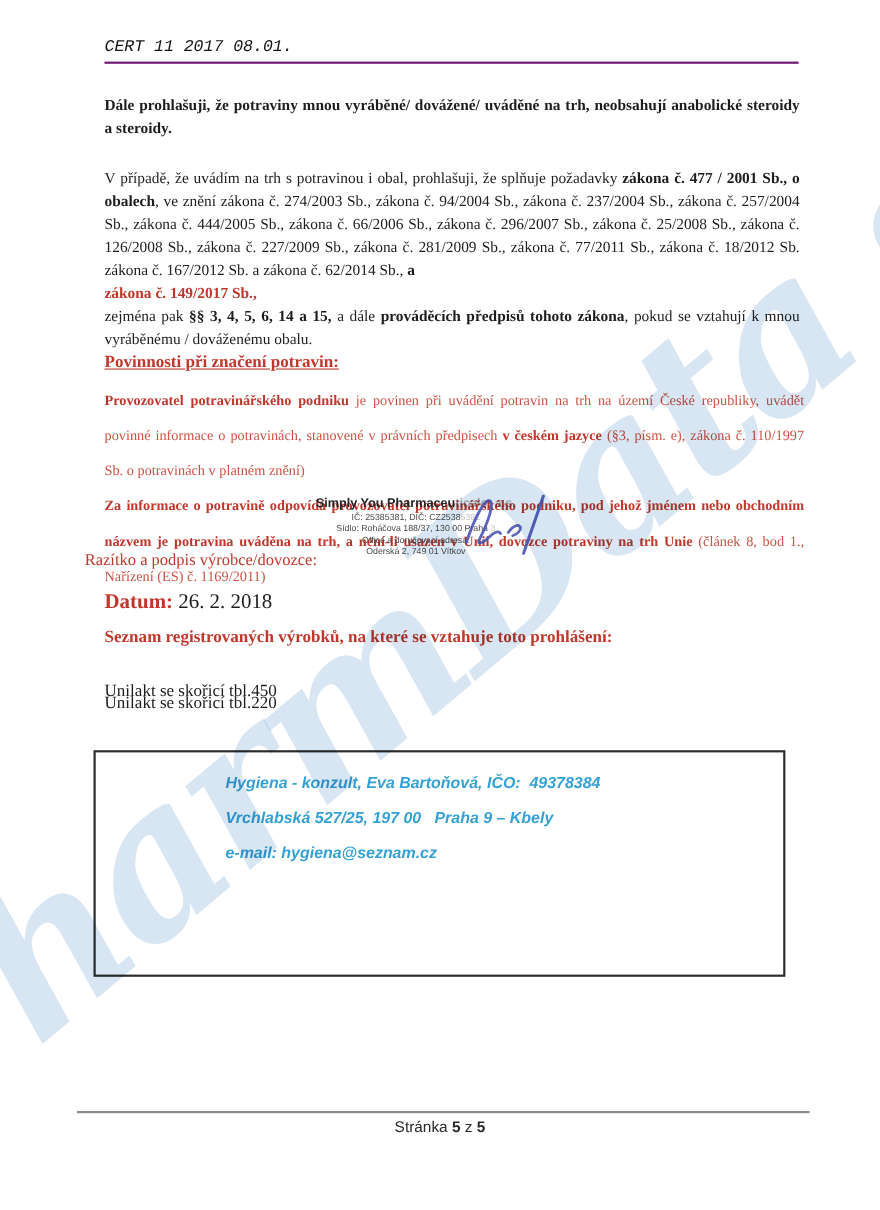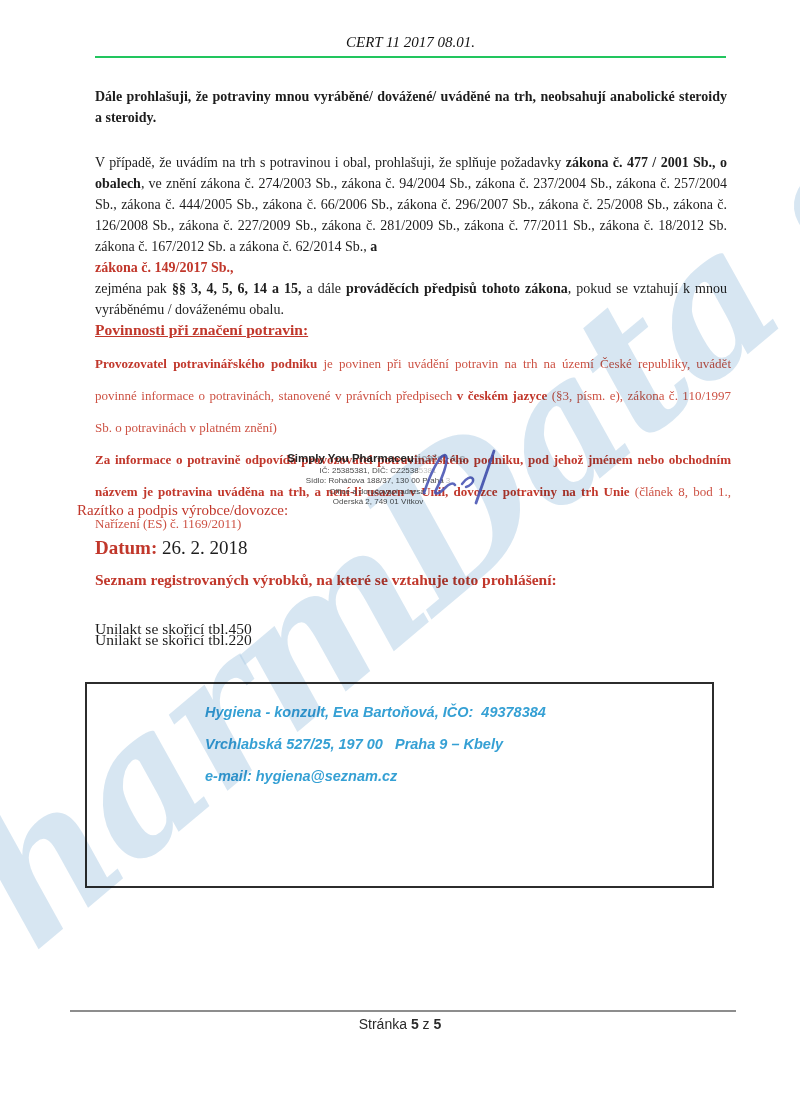--- a/index.html
+++ b/index.html
@@ -18,23 +18,23 @@
   .watermark{
     position:absolute;left:-110px;top:880px;z-index:3;
     transform:rotate(-40deg);transform-origin:0 50%;
     font-family:"DejaVu Serif", serif;font-style:italic;font-weight:bold;
     font-size:185px;letter-spacing:-6px;white-space:nowrap;
     color:rgba(176,205,230,0.5);mix-blend-mode:multiply;pointer-events:none;
   }
   
   .doc-header{
     position:absolute;left:95px;top:34px;width:631px;z-index:1;
-    text-align:center;font-family:Liberation Serif, serif;
+    text-align:left;font-family:Liberation Mono, monospace;
     font-style:italic;font-size:15px;color:#141414;
-    padding-bottom:5px;border-bottom:2px solid #22c55e;
+    padding-bottom:5px;border-bottom:2px solid #701a75;
   }
   
   .para{position:absolute;left:95px;width:632px;z-index:1;
     font-size:14px;line-height:21px;text-align:justify;}
   .para1{top:86px;font-weight:bold;}
   .para2{top:152px;}
   .b{font-weight:bold;}
   .r{color:var(--red-soft);}
   .rb{font-weight:bold;color:var(--red);}
   .faint{opacity:.33;}

